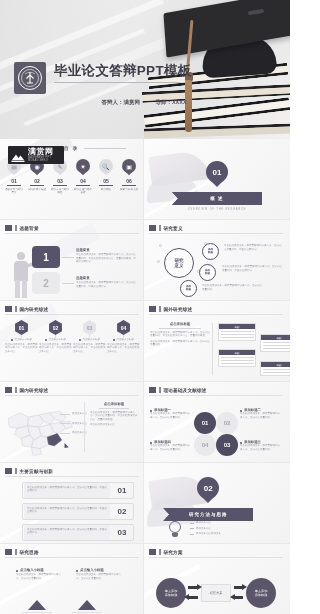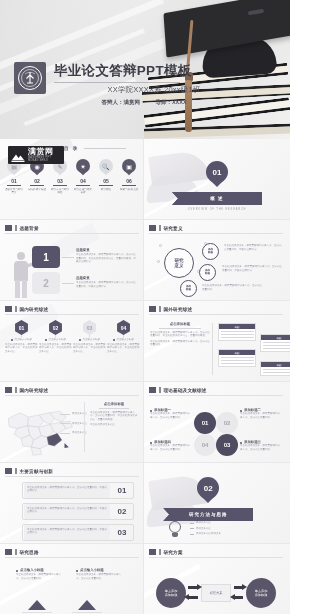--- a/index.html
+++ b/index.html
@@ -230,21 +230,20 @@
       <svg width="26" height="26" viewBox="0 0 26 26">
         <circle cx="13" cy="13" r="11.5" fill="none" stroke="#ffffff" stroke-width="1"></circle>
         <circle cx="13" cy="13" r="8.5" fill="none" stroke="#ffffff" stroke-width="0.6"></circle>
         <path d="M13 7 L13 18 M13 10 L9.5 13.5 M13 10 L16.5 13.5 M10 18 L16 18" stroke="#ffffff" stroke-width="1.1" fill="none"></path>
         <path d="M8 9 Q13 5.5 18 9" stroke="#ffffff" stroke-width="0.5" fill="none"></path>
       </svg>
     </div>
 
     <div class="cover-title">毕业论文答辩PPT模板</div>
     <div class="cover-rule"></div>
-    <div class="cover-sub">XX学院XXXX系 20xx级1班</div>
     <div class="cover-meta">
       <span><b>答辩人：</b><b>满赏网</b></span>
       <span><b>导师：</b><b>XXXX</b></span>
     </div>
   </div>
 
   <div class="logo-badge">
     <div class="logo-mark">
       <svg width="14" height="12" viewBox="0 0 14 12">
         <path d="M1 9 L5 3.5 L7.5 7 L9.5 4.5 L13 9 Z" fill="#ffffff"></path>

